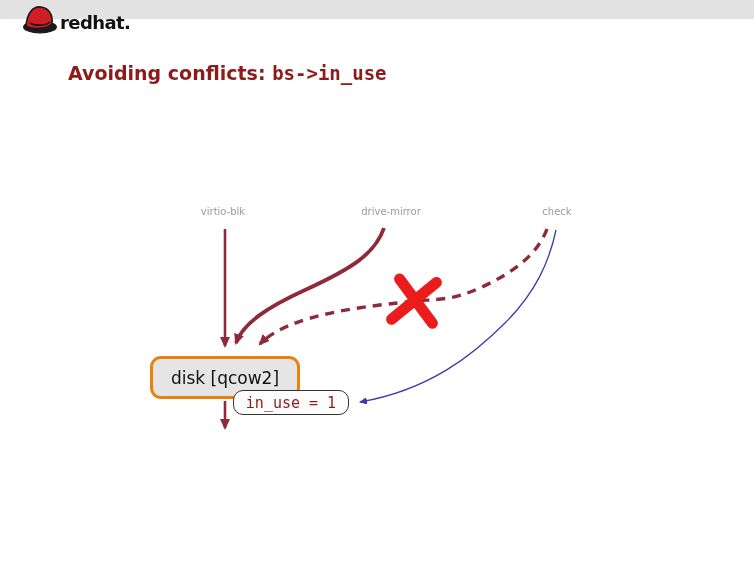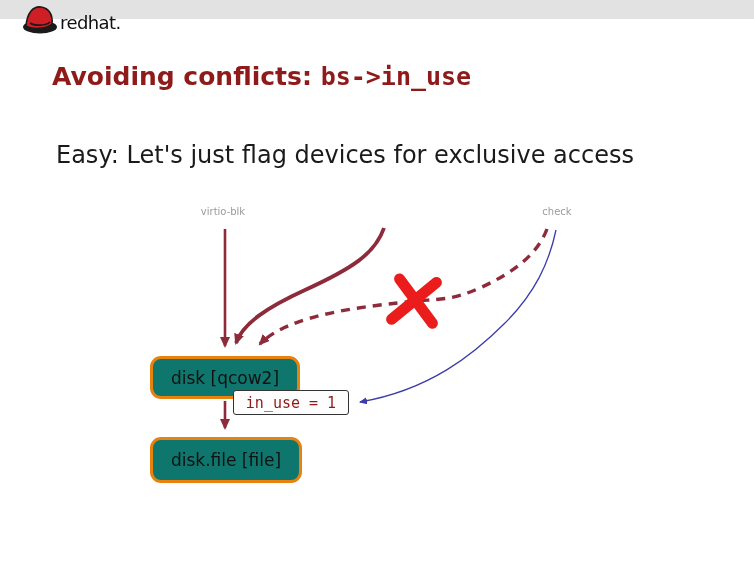--- a/index.html
+++ b/index.html
@@ -5,38 +5,38 @@
   :root{
     --title-red:#8f1a1a; --maroon:#8e2b3a; --orange:#e8820e;
     --blue:#3b3caa; --cross-red:#ea1c1c; --label-gray:#9b9b9b; --band-gray:#e2e2e2;
   }
   html,body{margin:0;padding:0;background:#ffffff;}
   .slide{position:relative;width:754px;height:566px;background:#fff;overflow:hidden;
          font-family:"DejaVu Sans",sans-serif;}
   .top-band{position:absolute;left:0;top:0;width:754px;height:19px;background:var(--band-gray);}
   .logo{position:absolute;left:20px;top:2px;display:flex;align-items:flex-end;}
   .logo-text{font-size:18px;color:#111;letter-spacing:-0.6px;line-height:1;padding-bottom:4px;}
-  .logo-text .b{font-weight:400;}
-  .logo-text .l{font-weight:400;margin-top:21px;}
-  .title{position:absolute;left:52px;top:62px;margin:0;font-size:25px;line-height:1.2;
+  .logo-text .b{font-weight:700;}
+  .logo-text .l{font-weight:700;margin-top:21px;}
+  .title{position:absolute;left:68px;top:62px;margin:0;font-size:19px;line-height:1.2;
          color:var(--title-red);font-weight:700;white-space:nowrap;}
   .title-code{font-family:"DejaVu Sans Mono",monospace;font-weight:700;}
   .subtitle{position:absolute;left:56px;top:141px;font-size:24px;color:#1a1a1a;
             font-weight:400;white-space:nowrap;}
   .src-label{position:absolute;top:206px;transform:translateX(-50%);font-size:10px;
              color:var(--label-gray);white-space:nowrap;}
   .annotation{position:absolute;left:498px;top:344px;font-size:16px;color:var(--blue);
               white-space:nowrap;z-index:4;}
-  .node{position:absolute;background:#0f766e;border:3.5px solid var(--orange);border-radius:11px;
+  .node{position:absolute;background:#e5e5e5;border:3.5px solid var(--orange);border-radius:11px;
         display:flex;align-items:center;justify-content:center;font-size:17px;color:#111;
         z-index:1;box-sizing:border-box;}
   .node-disk{left:150px;top:356px;width:150px;height:43px;}
   .node-file{left:150px;top:437px;width:152px;height:46px;}
   .badge{position:absolute;left:233px;top:390px;width:116px;height:25px;background:#fdfdfd;
-         border:1.5px solid #333;border-radius:3px;display:flex;align-items:center;
+         border:1.5px solid #333;border-radius:10px;display:flex;align-items:center;
          justify-content:center;font-family:"DejaVu Sans Mono",monospace;font-size:15px;
          color:var(--title-red);z-index:3;box-sizing:border-box;}
   .overlay{position:absolute;left:0;top:0;z-index:2;pointer-events:none;}
 </style>
 </head>
 <body>
 
 <div class="slide">
 
   <div class="top-band"></div>
@@ -48,23 +48,23 @@
       <path d="M10,21 C14,24 26,24 30,20" fill="none" stroke="#1a1a1a" stroke-width="1.6"></path>
     </svg>
     <span class="logo-text"><span class="b">red</span><span class="l">hat</span><span class="l">.</span></span>
   </div>
 
   <h1 class="title">
     <span class="title-prefix">Avoiding conflicts:</span>
     <span class="title-code">bs-&gt;in_use</span>
   </h1>
 
-  <div class="subtitle">Easy: Let's just flag devices for exclusive access</div>
 
   <div class="src-label" style="left:223px">virtio-blk</div>
+  <div class="src-label" style="left:391px">drive-mirror</div>
   <div class="src-label" style="left:557px">check</div>
 
   <svg class="overlay" width="754" height="566" viewBox="0 0 754 566">
     <defs>
       <marker id="ah-maroon" markerWidth="13" markerHeight="11" refX="9" refY="5" orient="auto" markerUnits="userSpaceOnUse">
         <path d="M0,0 L11,5 L0,10 Z" style="fill:var(--maroon)"></path>
       </marker>
       <marker id="ah-blue" markerWidth="10" markerHeight="8" refX="7" refY="3.5" orient="auto" markerUnits="userSpaceOnUse">
         <path d="M0,0 L8,3.5 L0,7 Z" style="fill:var(--blue)"></path>
       </marker>
@@ -86,18 +86,15 @@
   </svg>
 
   <div class="node node-disk">
     <span>disk [qcow2]</span>
   </div>
 
   <div class="badge">
     <span>in_use = 1</span>
   </div>
 
-  <div class="node node-file">
-    <span>disk.file [file]</span>
-  </div>
 
 
 </div>
 
 </body></html>

